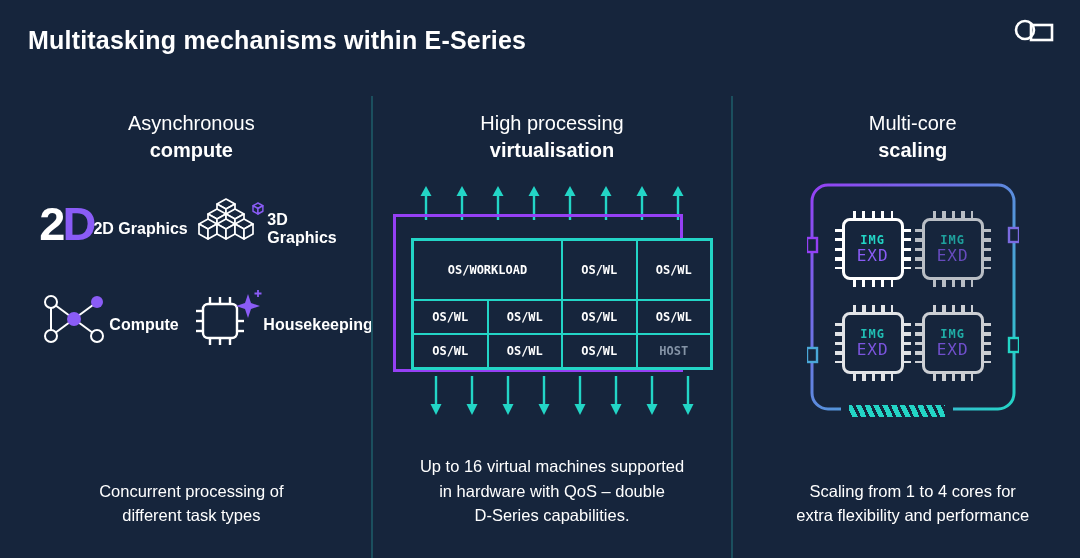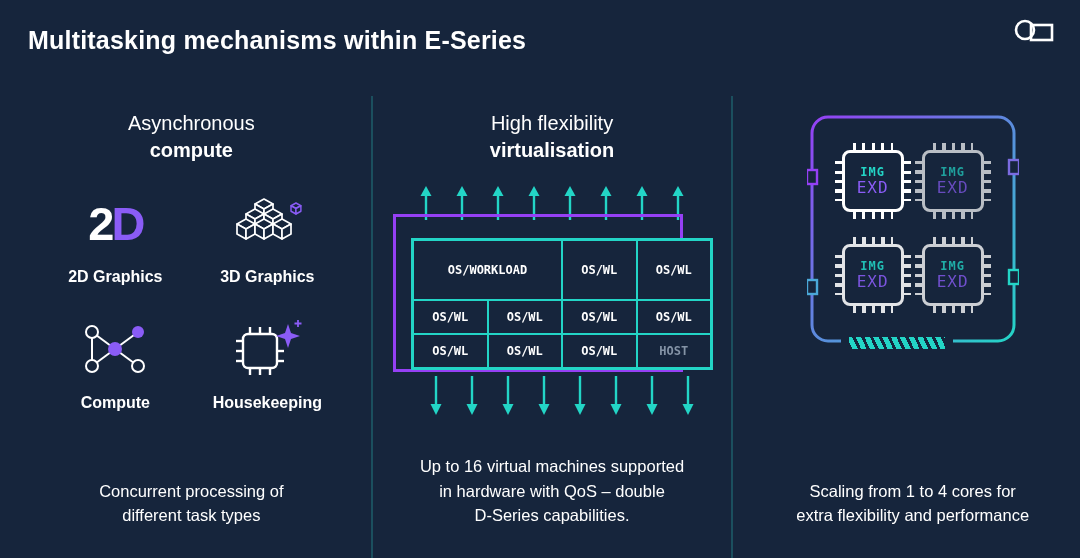--- a/index.html
+++ b/index.html
@@ -19,21 +19,21 @@
   .col { flex:1 1 0; display:flex; flex-direction:column; align-items:center; padding-bottom:30px; }
 
   .heading { text-align:center; margin-top:14px; font-size:20px; line-height:1.35; }
   .h-top { font-weight:400; }
   .h-bottom { font-weight:700; }
 
   .caption { margin-top:auto; text-align:center; font-size:16.5px; line-height:1.5; white-space:pre-line; }
 
   
   .icon-grid { margin-top:26px; display:grid; grid-template-columns:152px 152px; row-gap:30px; }
-  .icon-item { display:flex; flex-direction:column; align-items:center; }
+  .icon-item { display:flex; flex-direction:row; align-items:center; }
   .icon-box { height:66px; display:flex; align-items:center; justify-content:center; }
   .icon-label { margin-top:12px; font-size:16px; font-weight:700; }
   .logo2d { font-size:47px; font-weight:800; letter-spacing:-3px; line-height:1; }
   .logo2d .d { color:#8a5cf6; }
 
   
   .virt-diagram { position:relative; width:330px; height:236px; margin-top:20px; }
   .arrows-top { position:absolute; top:0; left:30px; }
   .purple-frame { position:absolute; top:30px; left:6px; width:290px; height:158px; border:3px solid #9540f5; }
   .vm-table { position:absolute; top:54px; left:24px; width:302px; background:#16253c;
@@ -173,21 +173,21 @@
     </div>
 
     <p class="caption">Concurrent processing of
 different task types</p>
   </section>
 
   <div class="divider"></div>
 
   <section class="col">
     <div class="heading">
-      <div class="h-top">High flexibility</div>
+      <div class="h-top">High processing</div>
       <div class="h-bottom">virtualisation</div>
     </div>
 
     <div class="virt-diagram">
       <svg class="arrows-top" width="270" height="36" viewBox="0 0 270 36">
         <defs>
           <g id="arrow-up">
             <line x1="0" y1="36" x2="0" y2="10" stroke="#23d5c6" stroke-width="2.4"></line>
             <path d="M-5.5,12 L0,2 L5.5,12 Z" fill="#23d5c6"></path>
           </g>
@@ -239,20 +239,24 @@
     </div>
 
     <p class="caption">Up to 16 virtual machines supported
 in hardware with QoS – double
 D-Series capabilities.</p>
   </section>
 
   <div class="divider"></div>
 
   <section class="col">
+    <div class="heading">
+      <div class="h-top">Multi-core</div>
+      <div class="h-bottom">scaling</div>
+    </div>
 
     <div class="scale-chip">
       <svg class="chip-outline" width="212" height="234" viewBox="0 0 212 234">
         <defs>
           <linearGradient id="cg" x1="0" y1="0" x2="1" y2="1">
             <stop offset="0" stop-color="#9540f5"></stop>
             <stop offset="1" stop-color="#23d5c6"></stop>
           </linearGradient>
         </defs>
         <rect x="5" y="5" width="202" height="224" rx="16" fill="none" stroke="url(#cg)" stroke-width="3"></rect>

